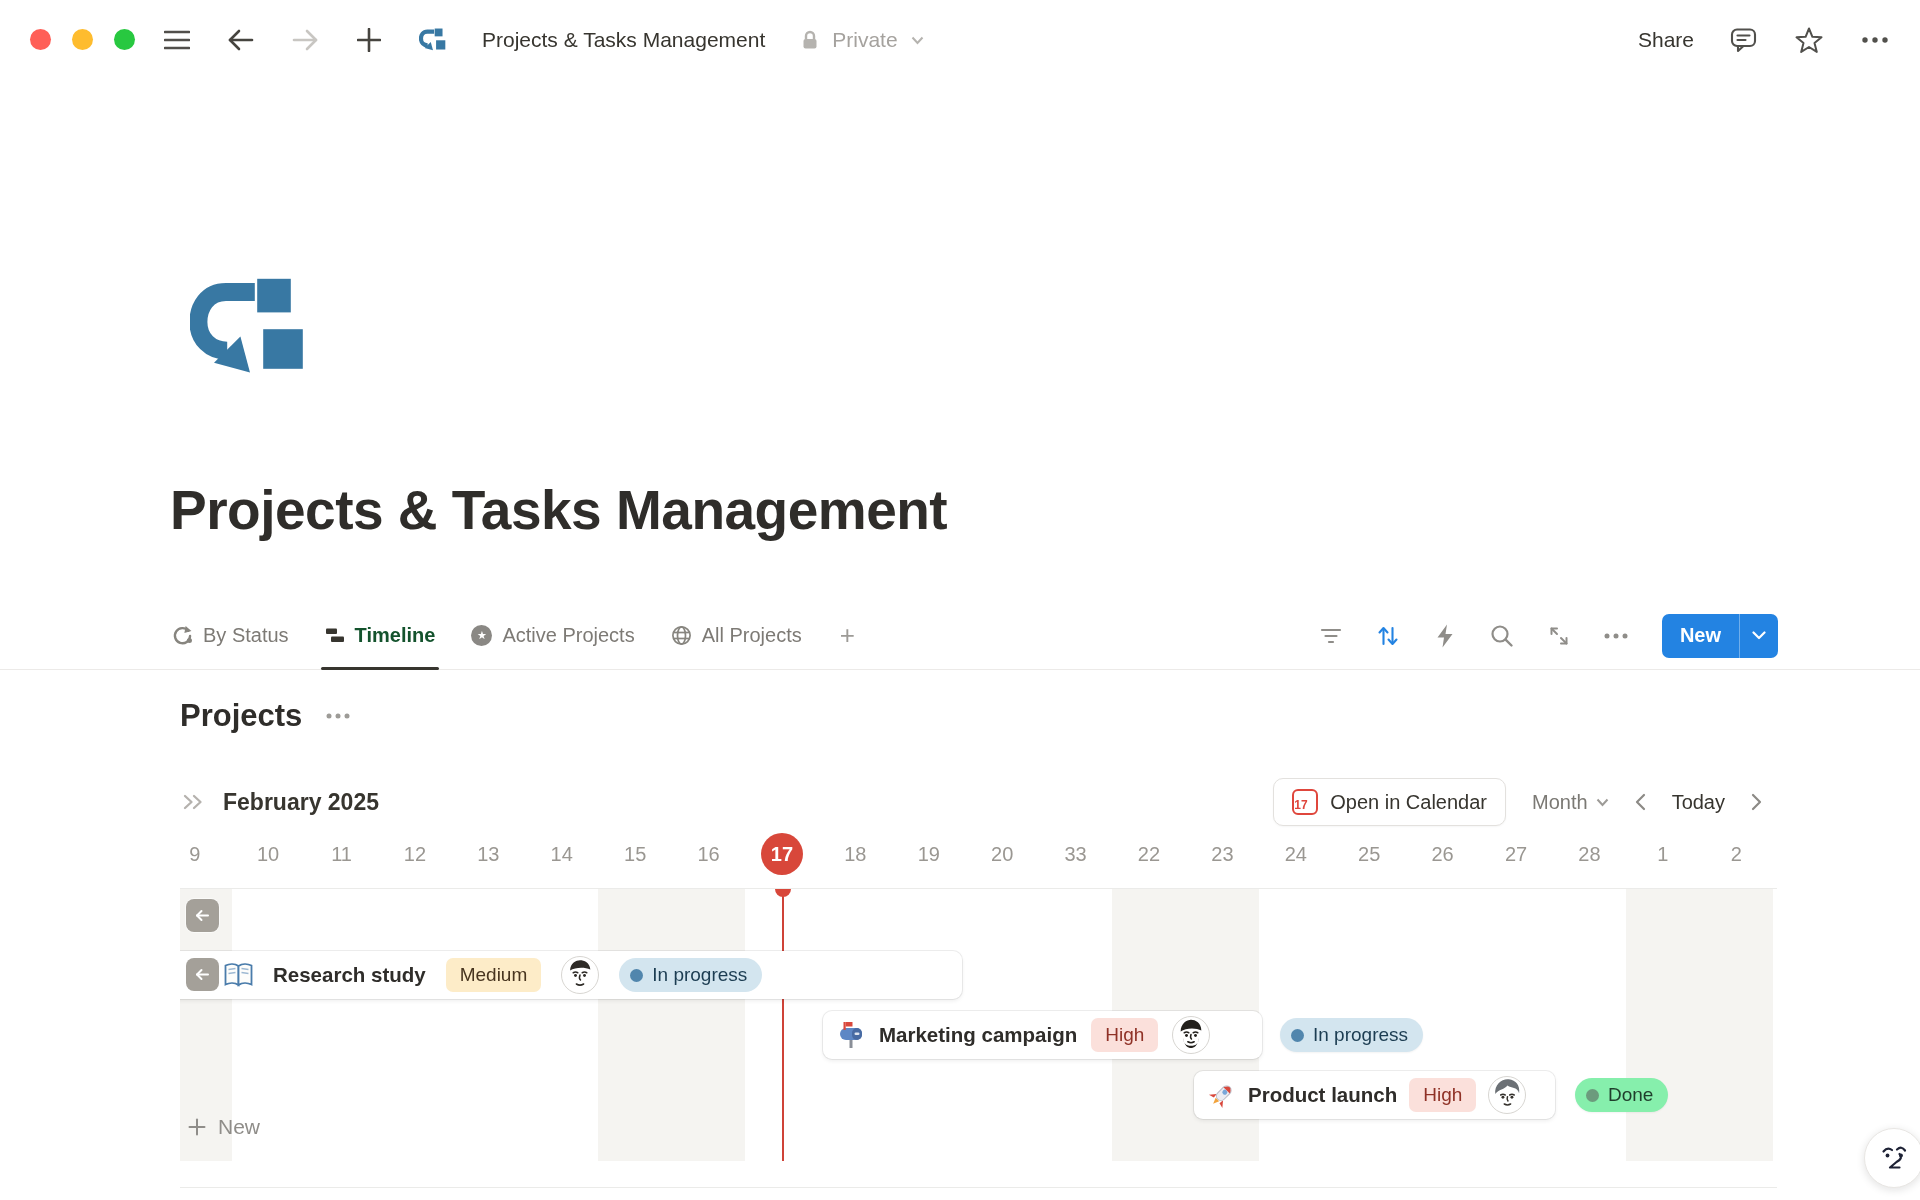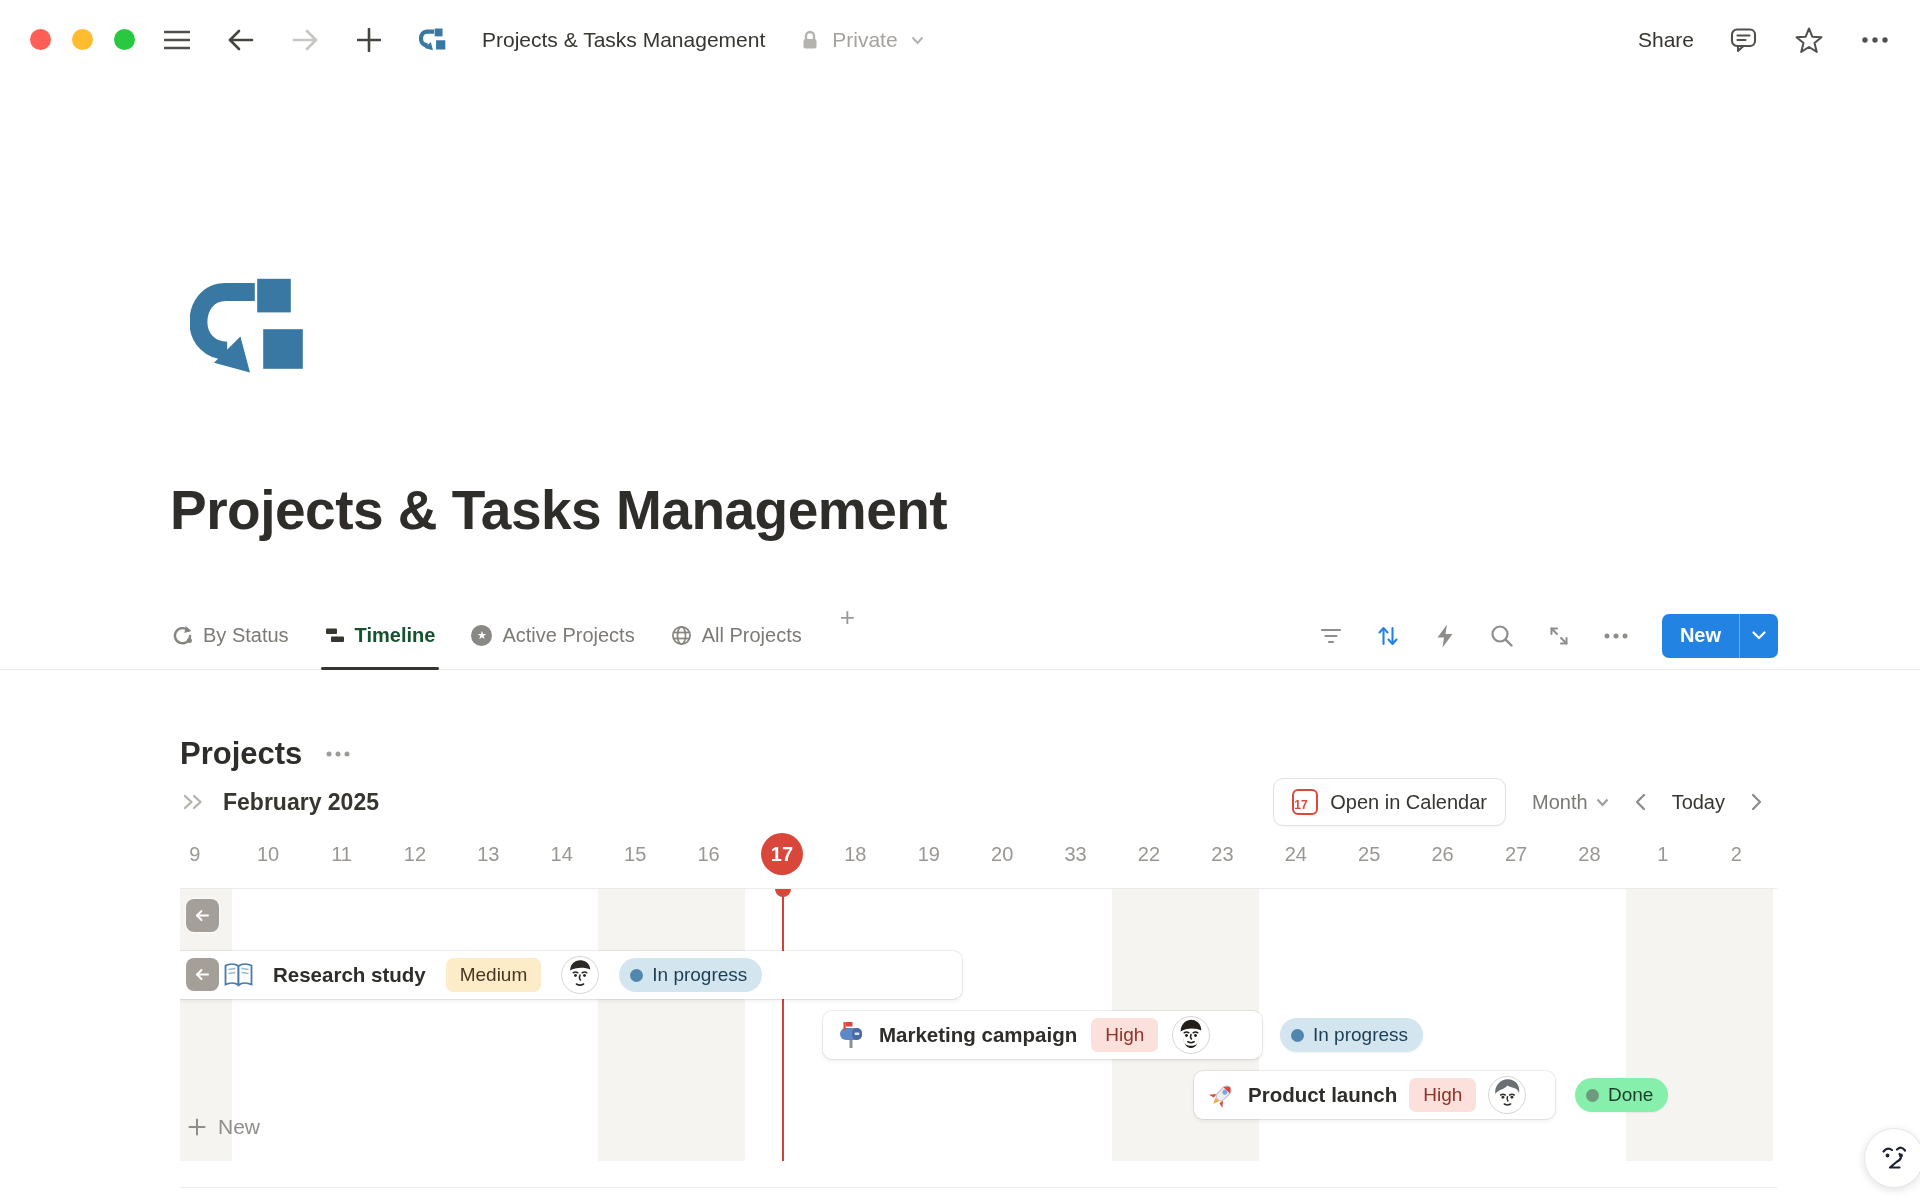--- a/index.html
+++ b/index.html
@@ -16,35 +16,35 @@
   .priv { display:flex; align-items:center; gap:13px; margin-left:6px; color:#a5a29e; font-size:21px; }
   .tb-right { position:absolute; right:28px; top:0; height:80px; display:flex; align-items:center; gap:32px; }
   .share { font-size:21px; color:#37352f; cursor:pointer; }
 
   
   .page-icon { position:absolute; left:190px; top:274px; width:120px; height:108px; cursor:pointer; }
   h1.page-title { position:absolute; left:170px; top:478px; font-size:55px; font-weight:700; letter-spacing:-0.5px; color:#2f2d2a; }
 
   
   .views-bar { position:absolute; left:0; right:0; top:602px; height:68px; border-bottom:1px solid #eceae8; }
-  .tabs { position:absolute; left:172px; top:0; height:100%; display:flex; align-items:flex-start; gap:36px; }
+  .tabs { position:absolute; left:172px; top:0; height:100%; display:flex; align-items:center; gap:36px; }
   .tab { position:relative; display:flex; align-items:center; gap:10px; height:100%; font-size:20px; color:#7d7a75; cursor:pointer; white-space:nowrap; }
   .tab.active { color:#14532d; font-weight:700; }
   .tab.active::after { content:""; position:absolute; left:-4px; right:-4px; bottom:-1px; height:3px; background:#37352f; border-radius:3px; }
   .add-view { font-size:26px; color:#9d9b97; cursor:pointer; margin-left:2px; }
   .circle-star { width:21px; height:21px; border-radius:50%; background:#8a8884; color:#fff; font-size:11px; display:flex; align-items:center; justify-content:center; }
   .tab.active .gantt-bars rect { fill:#37352f; }
   .view-tools { position:absolute; right:142px; top:0; height:100%; display:flex; align-items:center; gap:27px; }
   .vt-ic { display:flex; align-items:center; justify-content:center; width:30px; height:30px; cursor:pointer; }
   .new-btn { display:flex; align-items:stretch; height:44px; background:#2383e2; border-radius:7px; color:#fff; overflow:hidden; cursor:pointer; margin-left:4px; }
   .new-btn .lbl { display:flex; align-items:center; padding:0 18px; font-size:20px; font-weight:600; }
   .new-btn .caret { display:flex; align-items:center; padding:0 12px; border-left:1px solid rgba(255,255,255,.35); }
 
   
-  .section-head { position:absolute; left:180px; top:736px; display:flex; align-items:center; gap:24px; }
+  .section-head { position:absolute; left:180px; top:698px; display:flex; align-items:center; gap:24px; }
   .section-head h2 { font-size:31px; font-weight:700; color:#2f2d2a; }
   .dots3 { cursor:pointer; }
 
   
   .tl-controls { position:absolute; left:182px; right:158px; top:776px; height:52px; display:flex; align-items:center; }
   .tl-month { display:flex; align-items:center; gap:16px; font-size:23px; font-weight:600; color:#37352f; }
   .tl-right { margin-left:auto; display:flex; align-items:center; gap:26px; }
   .open-cal { display:flex; align-items:center; gap:12px; height:48px; padding:0 18px; border:1px solid #e3e1de; border-radius:10px; background:#fff; box-shadow:0 1px 2px rgba(0,0,0,.04); font-size:20px; font-weight:500; color:#37352f; cursor:pointer; }
   .cal-ic { width:26px; height:26px; border:2px solid #df463c; border-radius:6px; background:#fff; overflow:hidden; }
   .cal-ic .bar { height:6px; background:#df463c; }

